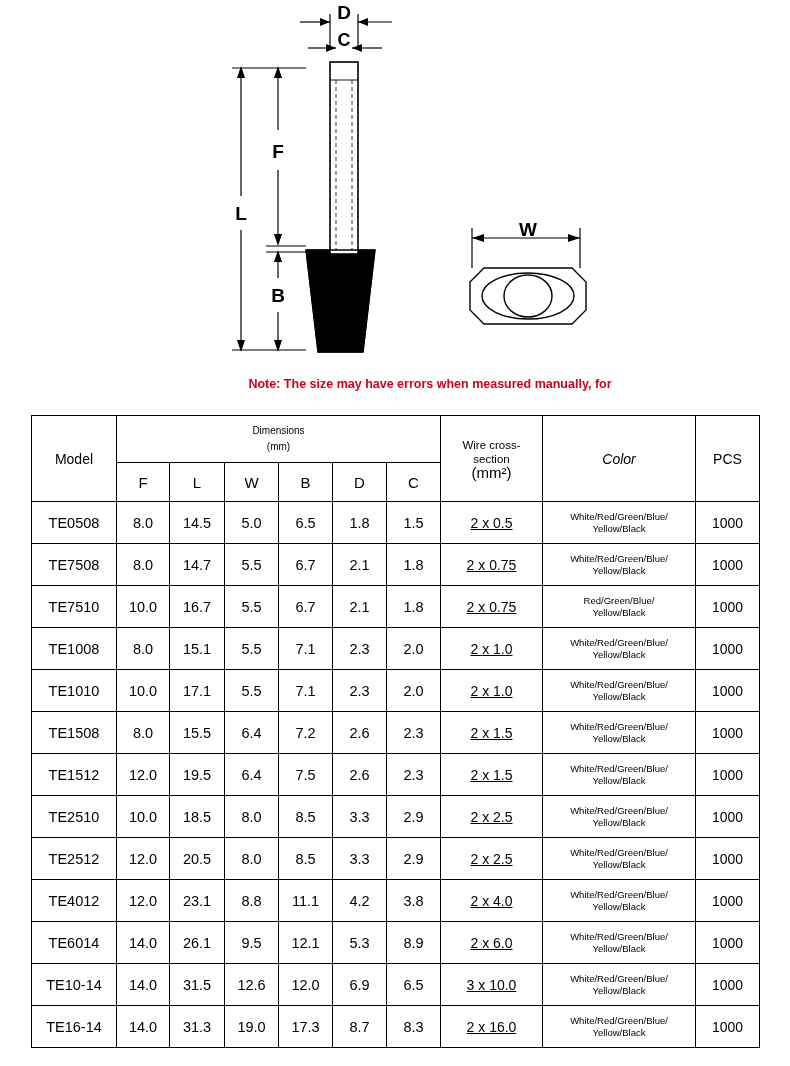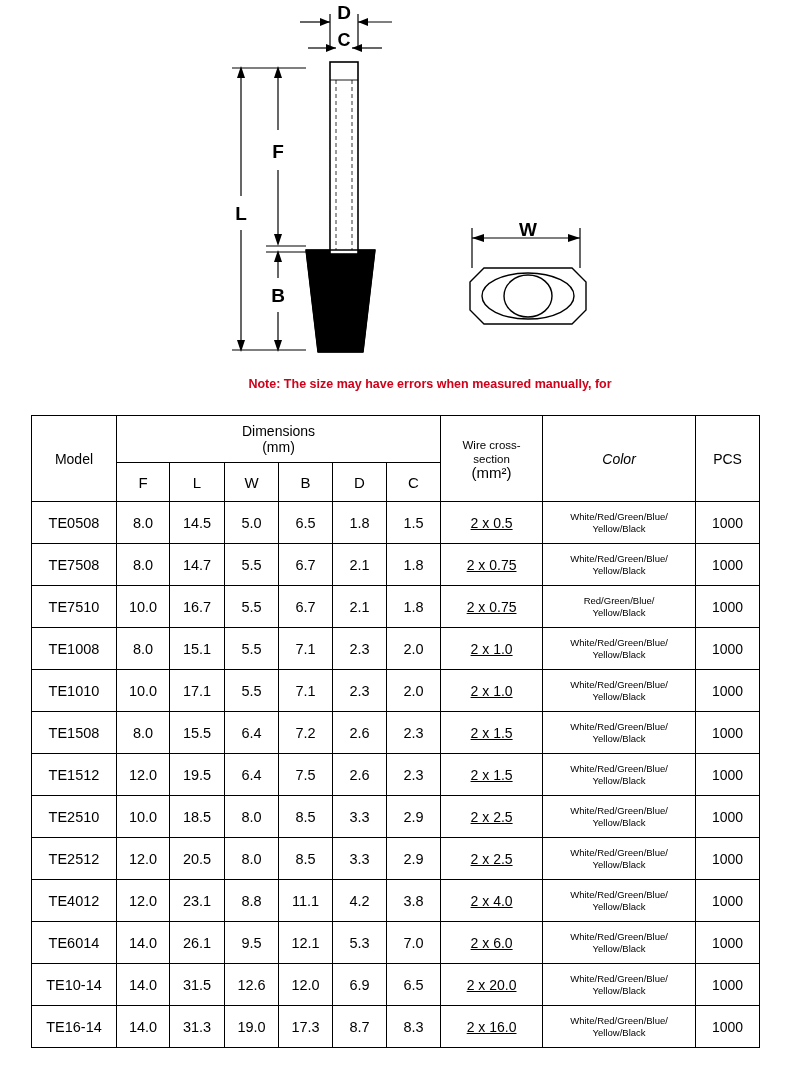--- a/index.html
+++ b/index.html
@@ -58,21 +58,21 @@
     table-layout: fixed;
   }
   table.spec td, table.spec th {
     border: 1px solid #000000;
     text-align: center;
     vertical-align: middle;
     font-weight: normal;
     padding: 0;
   }
   .hdr-model { font-size: 14px; font-weight: bold; }
-  .hdr-dim-title { font-size: 14px; font-weight: bold; line-height: 16px; }
+  .hdr-dim-title { font-size: 10px; font-weight: bold; line-height: 16px; }
   .hdr-sub { font-size: 15px; font-weight: bold; height: 38px; }
   .hdr-wire { font-size: 11.5px; font-weight: bold; line-height: 14px; }
   .hdr-wire .unit { font-size: 15px; }
   .hdr-color { font-size: 14px; font-weight: bold; font-style: italic; }
   .hdr-pcs { font-size: 14px; font-weight: bold; }
 
   tbody tr { height: 42px; }
   td.model { font-size: 14.5px; }
   td.num { font-size: 14.5px; }
   td.wire { font-size: 14px; text-decoration: underline; }
@@ -359,37 +359,37 @@
           </td>
           <td class="pcs">1000</td>
         </tr>
         <tr>
           <td class="model">TE6014</td>
           <td class="num">14.0</td>
           <td class="num">26.1</td>
           <td class="num">9.5</td>
           <td class="num">12.1</td>
           <td class="num">5.3</td>
-          <td class="num">7.0</td>
+          <td class="num">8.9</td>
           <td class="wire">2 x 6.0</td>
           <td class="color">
             <div>White/Red/Green/Blue/</div>
             <div>Yellow/Black</div>
           </td>
           <td class="pcs">1000</td>
         </tr>
         <tr>
           <td class="model">TE10-14</td>
           <td class="num">14.0</td>
           <td class="num">31.5</td>
           <td class="num">12.6</td>
           <td class="num">12.0</td>
           <td class="num">6.9</td>
           <td class="num">6.5</td>
-          <td class="wire">2 x 20.0</td>
+          <td class="wire">3 x 10.0</td>
           <td class="color">
             <div>White/Red/Green/Blue/</div>
             <div>Yellow/Black</div>
           </td>
           <td class="pcs">1000</td>
         </tr>
         <tr>
           <td class="model">TE16-14</td>
           <td class="num">14.0</td>
           <td class="num">31.3</td>

